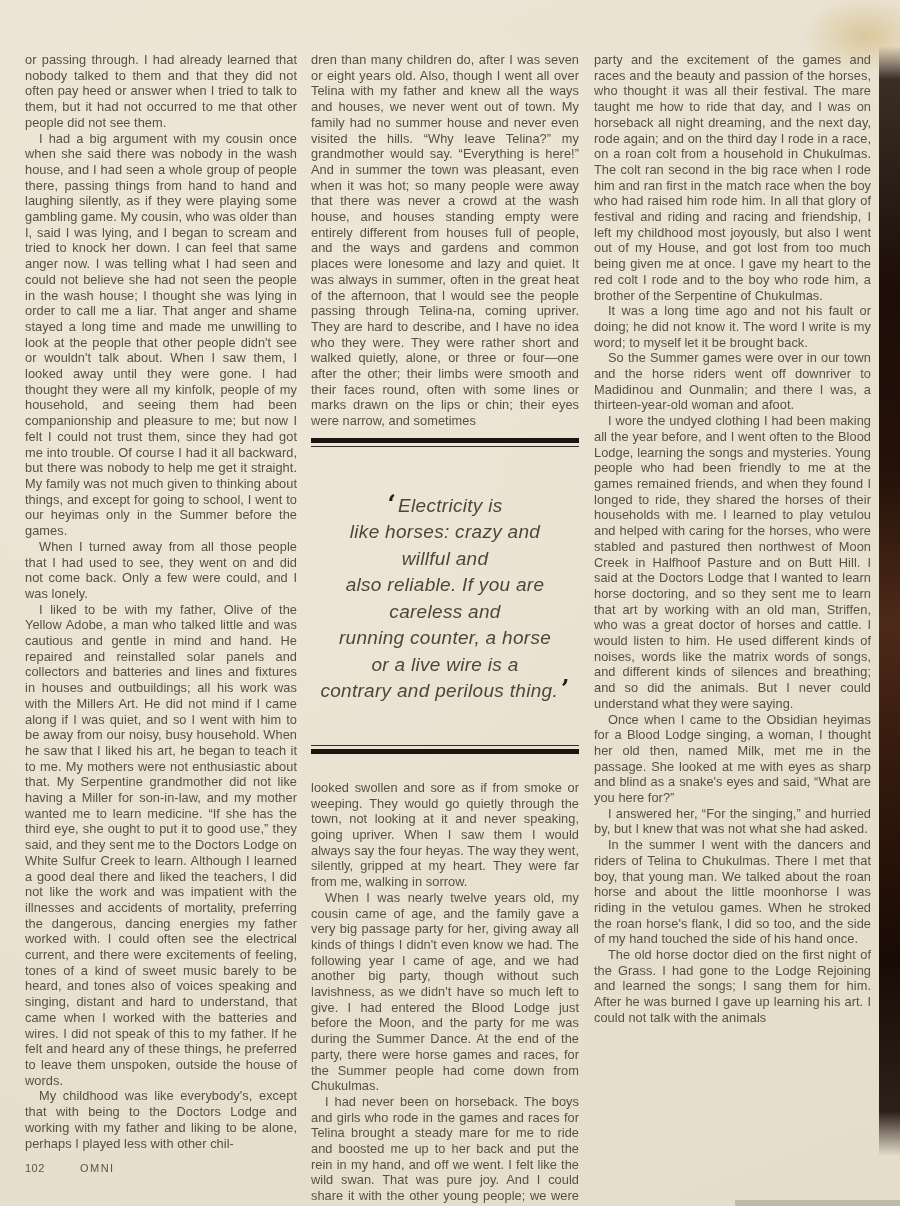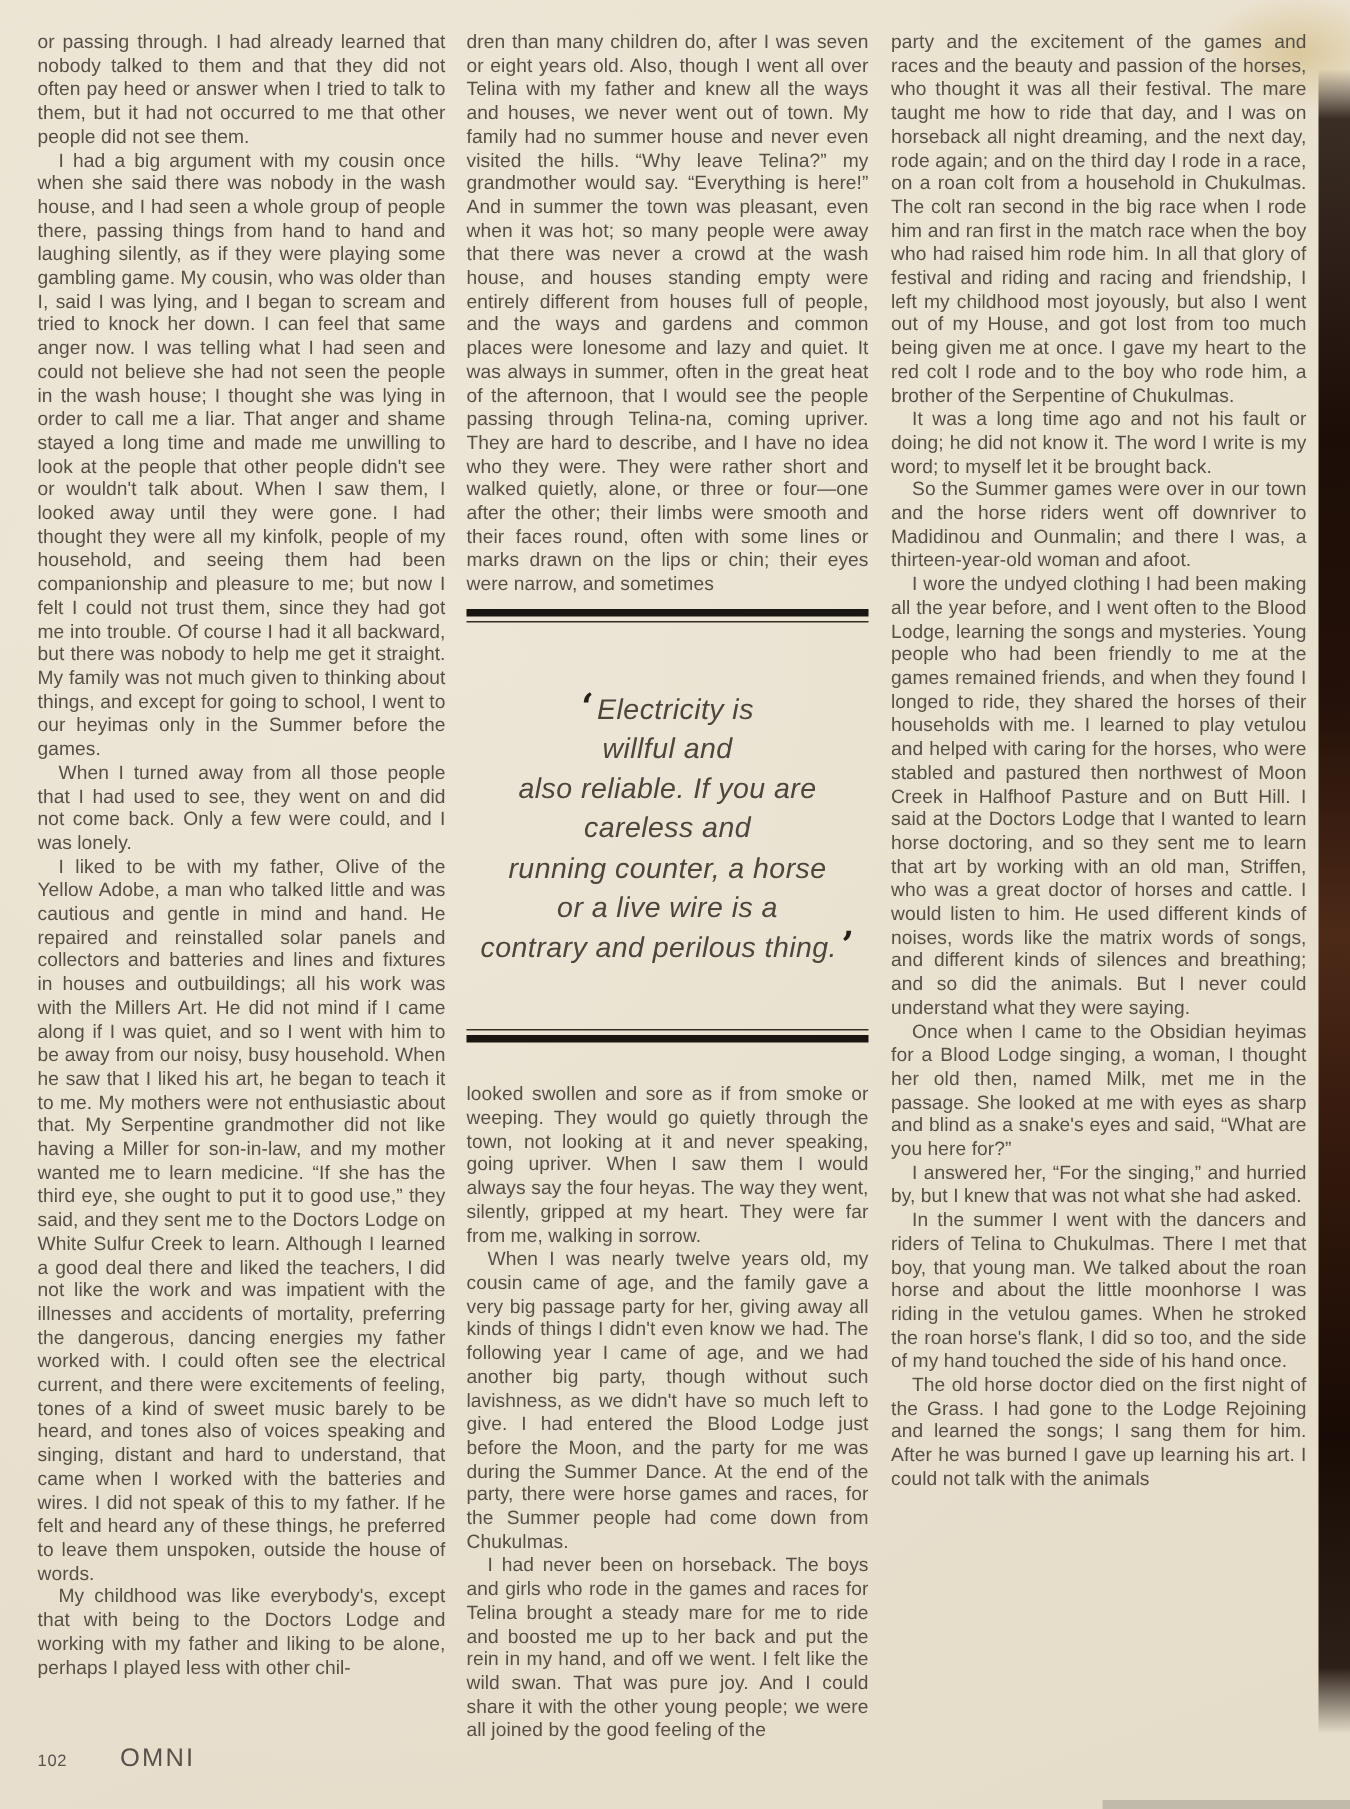--- a/index.html
+++ b/index.html
@@ -4,39 +4,39 @@
 <style>
   html,body{margin:0;padding:0;}
   body{width:900px;height:1206px;font-family:"Liberation Sans","DejaVu Sans",sans-serif;}
   .page{position:relative;width:900px;height:1206px;overflow:hidden;
     background-color:#e9e1cf;
     background-image:
       radial-gradient(ellipse 90px 55px at 865px 35px, rgba(198,167,92,0.45), rgba(198,167,92,0) 70%),
       radial-gradient(ellipse 700px 900px at 30% 40%, rgba(240,233,220,0.5), rgba(240,233,220,0) 80%),
       linear-gradient(160deg,#ece4d3 0%,#e9e1cf 45%,#e5ddca 100%);
   }
-  .col{position:absolute;top:20px;text-align:justify;color:#564f46;
+  .col{position:absolute;top:52px;text-align:justify;color:#564f46;
        font-size:12.8px;line-height:15.7px;letter-spacing:0.05px;}
   .col-1{left:25px;width:272px;}
   .col-2{left:311px;width:268px;}
   .col-3{left:594px;width:277px;}
   .col p{margin:0;}
   .col p.indent{text-indent:14px;}
   .rule{height:3px;}
   .rule-top{border-top:5px solid #191510;border-bottom:1px solid #332c22;margin:9px 0 0 0;}
   .rule-bottom{border-top:1px solid #332c22;border-bottom:5px solid #191510;margin:0;}
   .pull-quote{margin:46px 4px 40px 4px;text-align:center;font-style:italic;
       font-size:19px;line-height:26.5px;color:#4c463d;letter-spacing:0.3px;}
   .qmark{font-style:normal;font-weight:bold;font-family:"DejaVu Serif",serif;
       font-size:24px;line-height:0;color:#23201a;}
   .qmark.open{margin-right:2px;}
   .qmark.close{margin-left:3px;}
   .footer{position:absolute;left:25px;top:1162px;color:#58524b;font-size:11px;}
   .footer .num{letter-spacing:0.5px;}
-  .footer .mag{margin-left:32px;letter-spacing:1.5px;font-size:17px;}
+  .footer .mag{margin-left:32px;letter-spacing:1.5px;font-size:11px;}
   .edge-shadow{position:absolute;right:0;top:46px;width:21px;height:1110px;
       background:linear-gradient(to bottom,
         rgba(28,14,7,0) 0%, rgba(28,14,7,0.85) 3%,
         #1c0e07 22%, #241109 38%, #4d2a18 52%, #371b0e 63%,
         #180b05 82%, rgba(24,11,5,0.9) 96%, rgba(24,11,5,0) 100%);}
   .edge-bottom{position:absolute;right:0;bottom:0;width:165px;height:6px;
       background:rgba(125,120,113,0.35);}
 </style>
 </head>
 <body>
@@ -49,20 +49,21 @@
     <p class="indent">When I turned away from all those people that I had used to see, they went on and did not come back. Only a few were could, and I was lonely.</p>
     <p class="indent">I liked to be with my father, Olive of the Yellow Adobe, a man who talked little and was cautious and gentle in mind and hand. He repaired and reinstalled solar panels and collectors and batteries and lines and fixtures in houses and outbuildings; all his work was with the Millers Art. He did not mind if I came along if I was quiet, and so I went with him to be away from our noisy, busy household. When he saw that I liked his art, he began to teach it to me. My mothers were not enthusiastic about that. My Serpentine grandmother did not like having a Miller for son-in-law, and my mother wanted me to learn medicine. “If she has the third eye, she ought to put it to good use,” they said, and they sent me to the Doctors Lodge on White Sulfur Creek to learn. Although I learned a good deal there and liked the teachers, I did not like the work and was impatient with the illnesses and accidents of mortality, preferring the dangerous, dancing energies my father worked with. I could often see the electrical current, and there were excitements of feeling, tones of a kind of sweet music barely to be heard, and tones also of voices speaking and singing, distant and hard to understand, that came when I worked with the batteries and wires. I did not speak of this to my father. If he felt and heard any of these things, he preferred to leave them unspoken, outside the house of words.</p>
     <p class="indent">My childhood was like everybody's, except that with being to the Doctors Lodge and working with my father and liking to be alone, perhaps I played less with other chil-</p>
   </div>
 
   <div class="col col-2">
     <p>dren than many children do, after I was seven or eight years old. Also, though I went all over Telina with my father and knew all the ways and houses, we never went out of town. My family had no summer house and never even visited the hills. “Why leave Telina?” my grandmother would say. “Everything is here!” And in summer the town was pleasant, even when it was hot; so many people were away that there was never a crowd at the wash house, and houses standing empty were entirely different from houses full of people, and the ways and gardens and common places were lonesome and lazy and quiet. It was always in summer, often in the great heat of the afternoon, that I would see the people passing through Telina-na, coming upriver. They are hard to describe, and I have no idea who they were. They were rather short and walked quietly, alone, or three or four—one after the other; their limbs were smooth and their faces round, often with some lines or marks drawn on the lips or chin; their eyes were narrow, and sometimes</p>
     <div class="rule rule-top"></div>
     <div class="pull-quote">
       <div><span class="qmark open">‘</span><span>Electricity is</span></div>
+      <div>like horses: crazy and</div>
       <div>willful and</div>
       <div>also reliable. If you are</div>
       <div>careless and</div>
       <div>running counter, a horse</div>
       <div>or a live wire is a</div>
       <div><span>contrary and perilous thing.</span><span class="qmark close">’</span></div>
     </div>
     <div class="rule rule-bottom"></div>
     <p style="margin-top:26px;">looked swollen and sore as if from smoke or weeping. They would go quietly through the town, not looking at it and never speaking, going upriver. When I saw them I would always say the four heyas. The way they went, silently, gripped at my heart. They were far from me, walking in sorrow.</p>
     <p class="indent">When I was nearly twelve years old, my cousin came of age, and the family gave a very big passage party for her, giving away all kinds of things I didn't even know we had. The following year I came of age, and we had another big party, though without such lavishness, as we didn't have so much left to give. I had entered the Blood Lodge just before the Moon, and the party for me was during the Summer Dance. At the end of the party, there were horse games and races, for the Summer people had come down from Chukulmas.</p>

